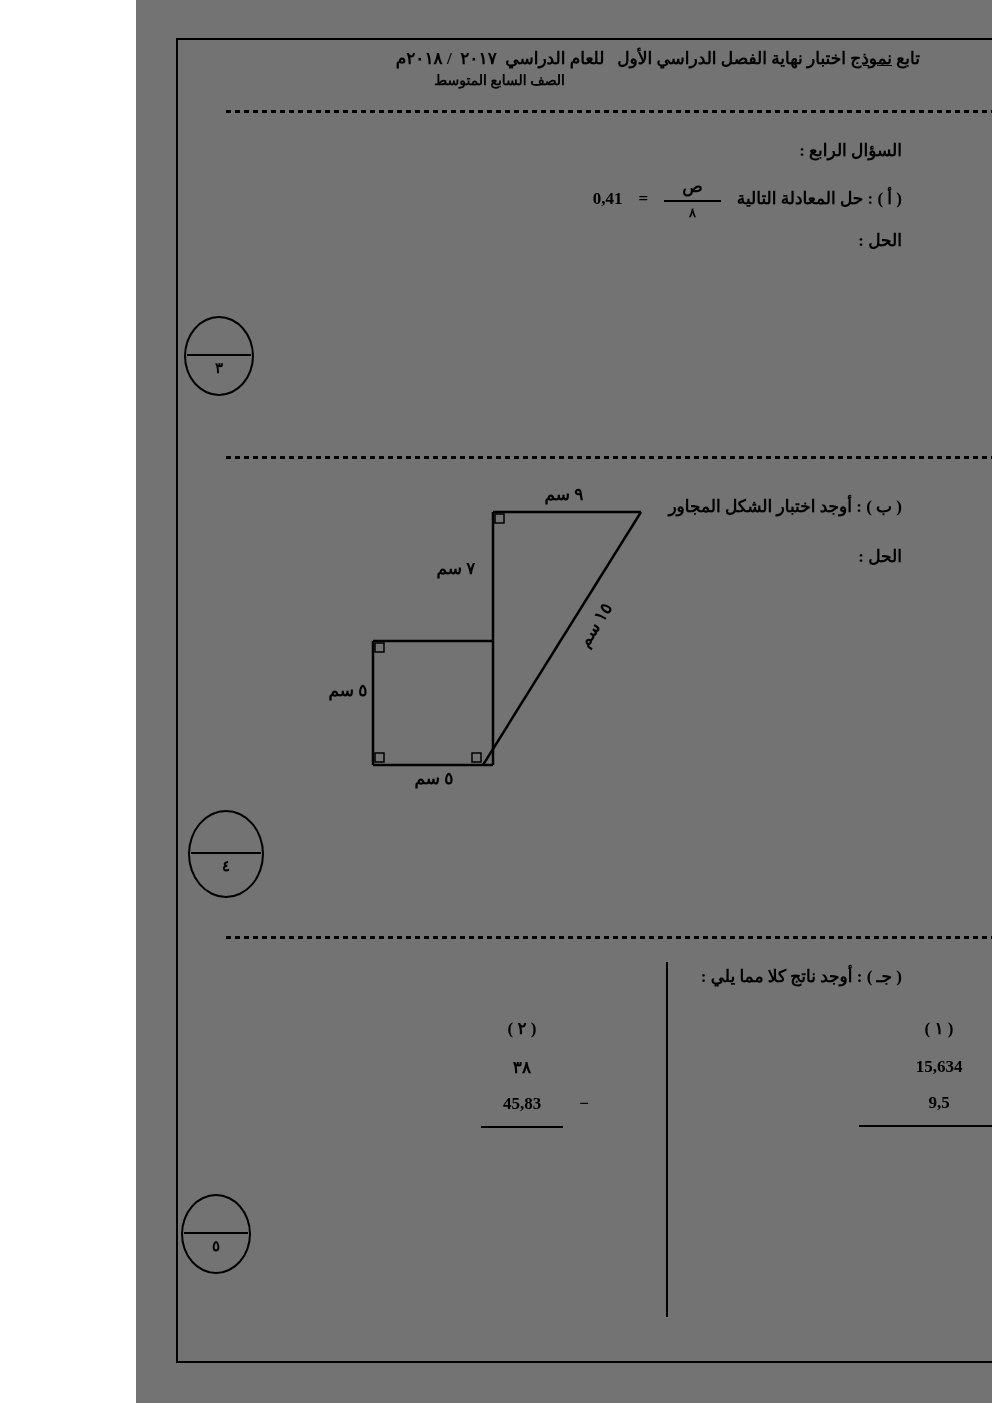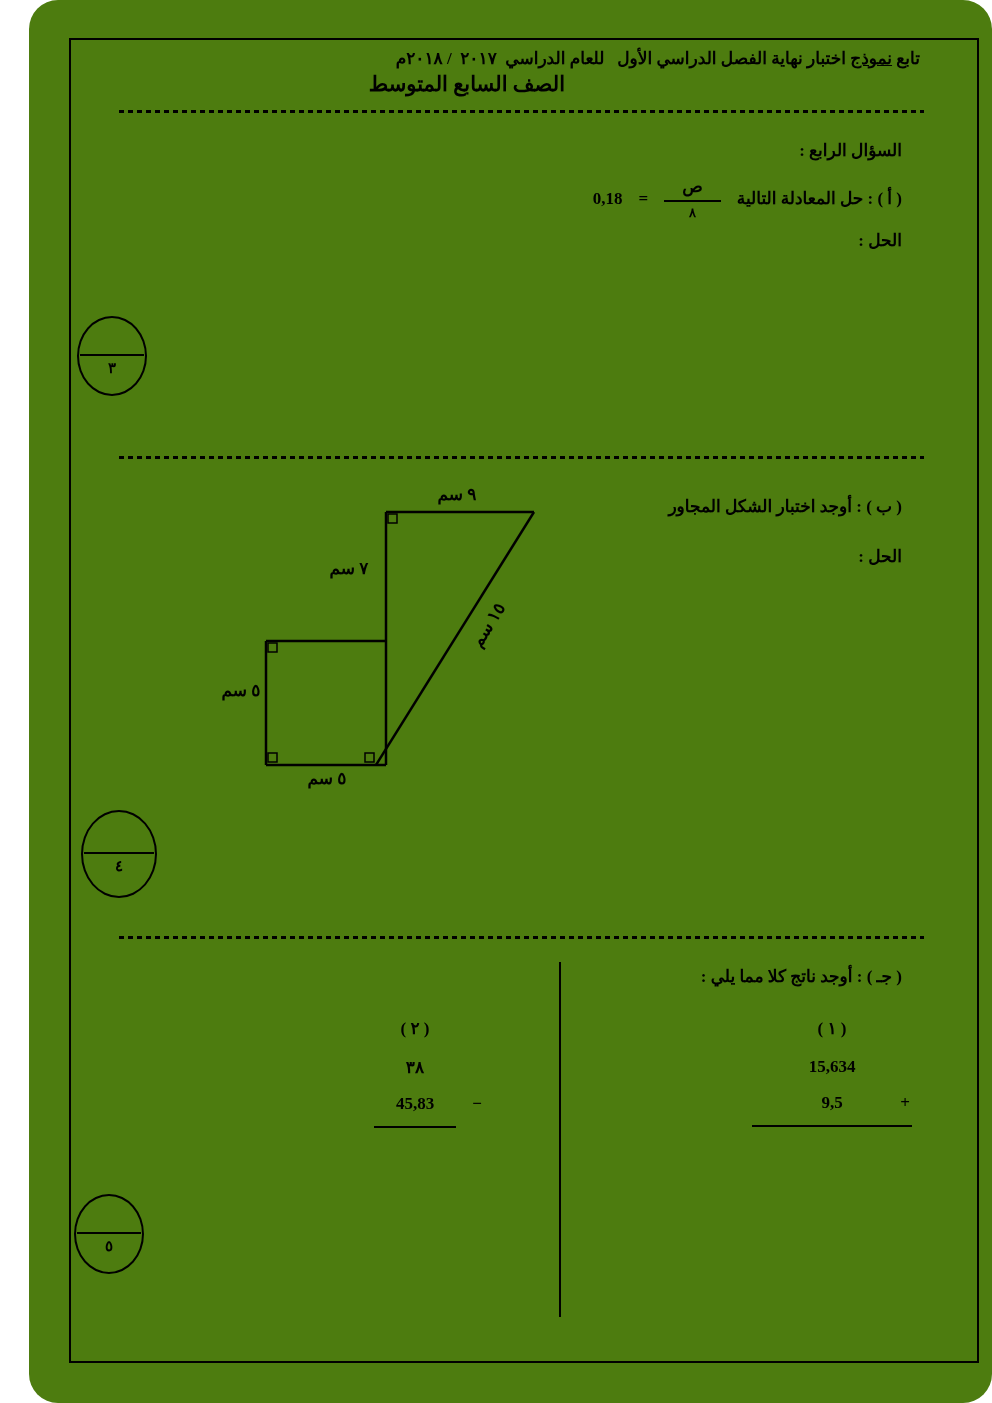--- a/index.html
+++ b/index.html
@@ -1,21 +1,21 @@
 <!DOCTYPE html>
 <html lang="ar" dir="rtl"><head>
 <meta charset="utf-8">
 <style>
   html, body { margin: 0; padding: 0; background: #fff; }
   body { font-family: "Liberation Serif", "DejaVu Serif", serif; }
-  .page { position: relative; width: 963px; height: 1403px; background: #4d7c0f; overflow: hidden; font-weight: bold; color: #000; border-radius: 29px; }
+  .page { position: relative; width: 856px; height: 1403px; background: #737373; overflow: hidden; font-weight: bold; color: #000; }
   .frame { position: absolute; left: 40px; top: 38px; width: 910px; height: 1325px; border: 2px solid #000; box-sizing: border-box; }
   .hdr1 { position: absolute; top: 48px; right: 72px; font-size: 17px; white-space: pre; }
   .hdr1 .u { text-decoration: underline; }
-  .hdr2 { position: absolute; top: 72px; right: 427px; font-size: 21px; white-space: nowrap; }
+  .hdr2 { position: absolute; top: 72px; right: 427px; font-size: 14px; white-space: nowrap; }
   .dash { position: absolute; left: 90px; width: 805px; height: 3px; background: repeating-linear-gradient(90deg, #000 0 5px, transparent 5px 9px); }
   .rt { position: absolute; font-size: 17px; white-space: nowrap; text-align: center; }
   .eqrow { position: absolute; top: 176px; right: 90px; display: flex; align-items: center; gap: 16px; font-size: 17px; }
   .frac { display: inline-flex; flex-direction: column; align-items: center; }
   .frac .num { padding: 0 18px 3px; border-bottom: 2px solid #000; font-size: 17px; }
   .frac .den { padding-top: 3px; font-size: 13px; }
   .grade { position: absolute; border: 2px solid #000; border-radius: 50%; }
   .grade .bar { position: absolute; left: 1px; right: 1px; top: 48%; border-top: 2px solid #000; }
   .grade .gnum { position: absolute; left: 0; right: 0; top: 54%; text-align: center; font-size: 15px; }
   .vdiv { position: absolute; left: 530px; top: 962px; height: 355px; border-left: 2px solid #000; }
@@ -46,21 +46,21 @@
 
   <div class="rt" style="top:140px;right:90px">السؤال الرابع :</div>
 
   <div class="eqrow">
     <span>( أ ) :  حل المعادلة التالية</span>
     <span class="frac">
       <span class="num">ص</span>
       <span class="den">٨</span>
     </span>
     <span>=</span>
-    <span>0,18</span>
+    <span>0,41</span>
   </div>
 
   <div class="rt" style="top:230px;right:90px">الحل :</div>
 
   <div class="grade" style="left:48px;top:316px;width:66px;height:76px">
     <span class="bar"></span>
     <span class="gnum">٣</span>
   </div>
 
   <div class="dash" style="top:456px"></div>

